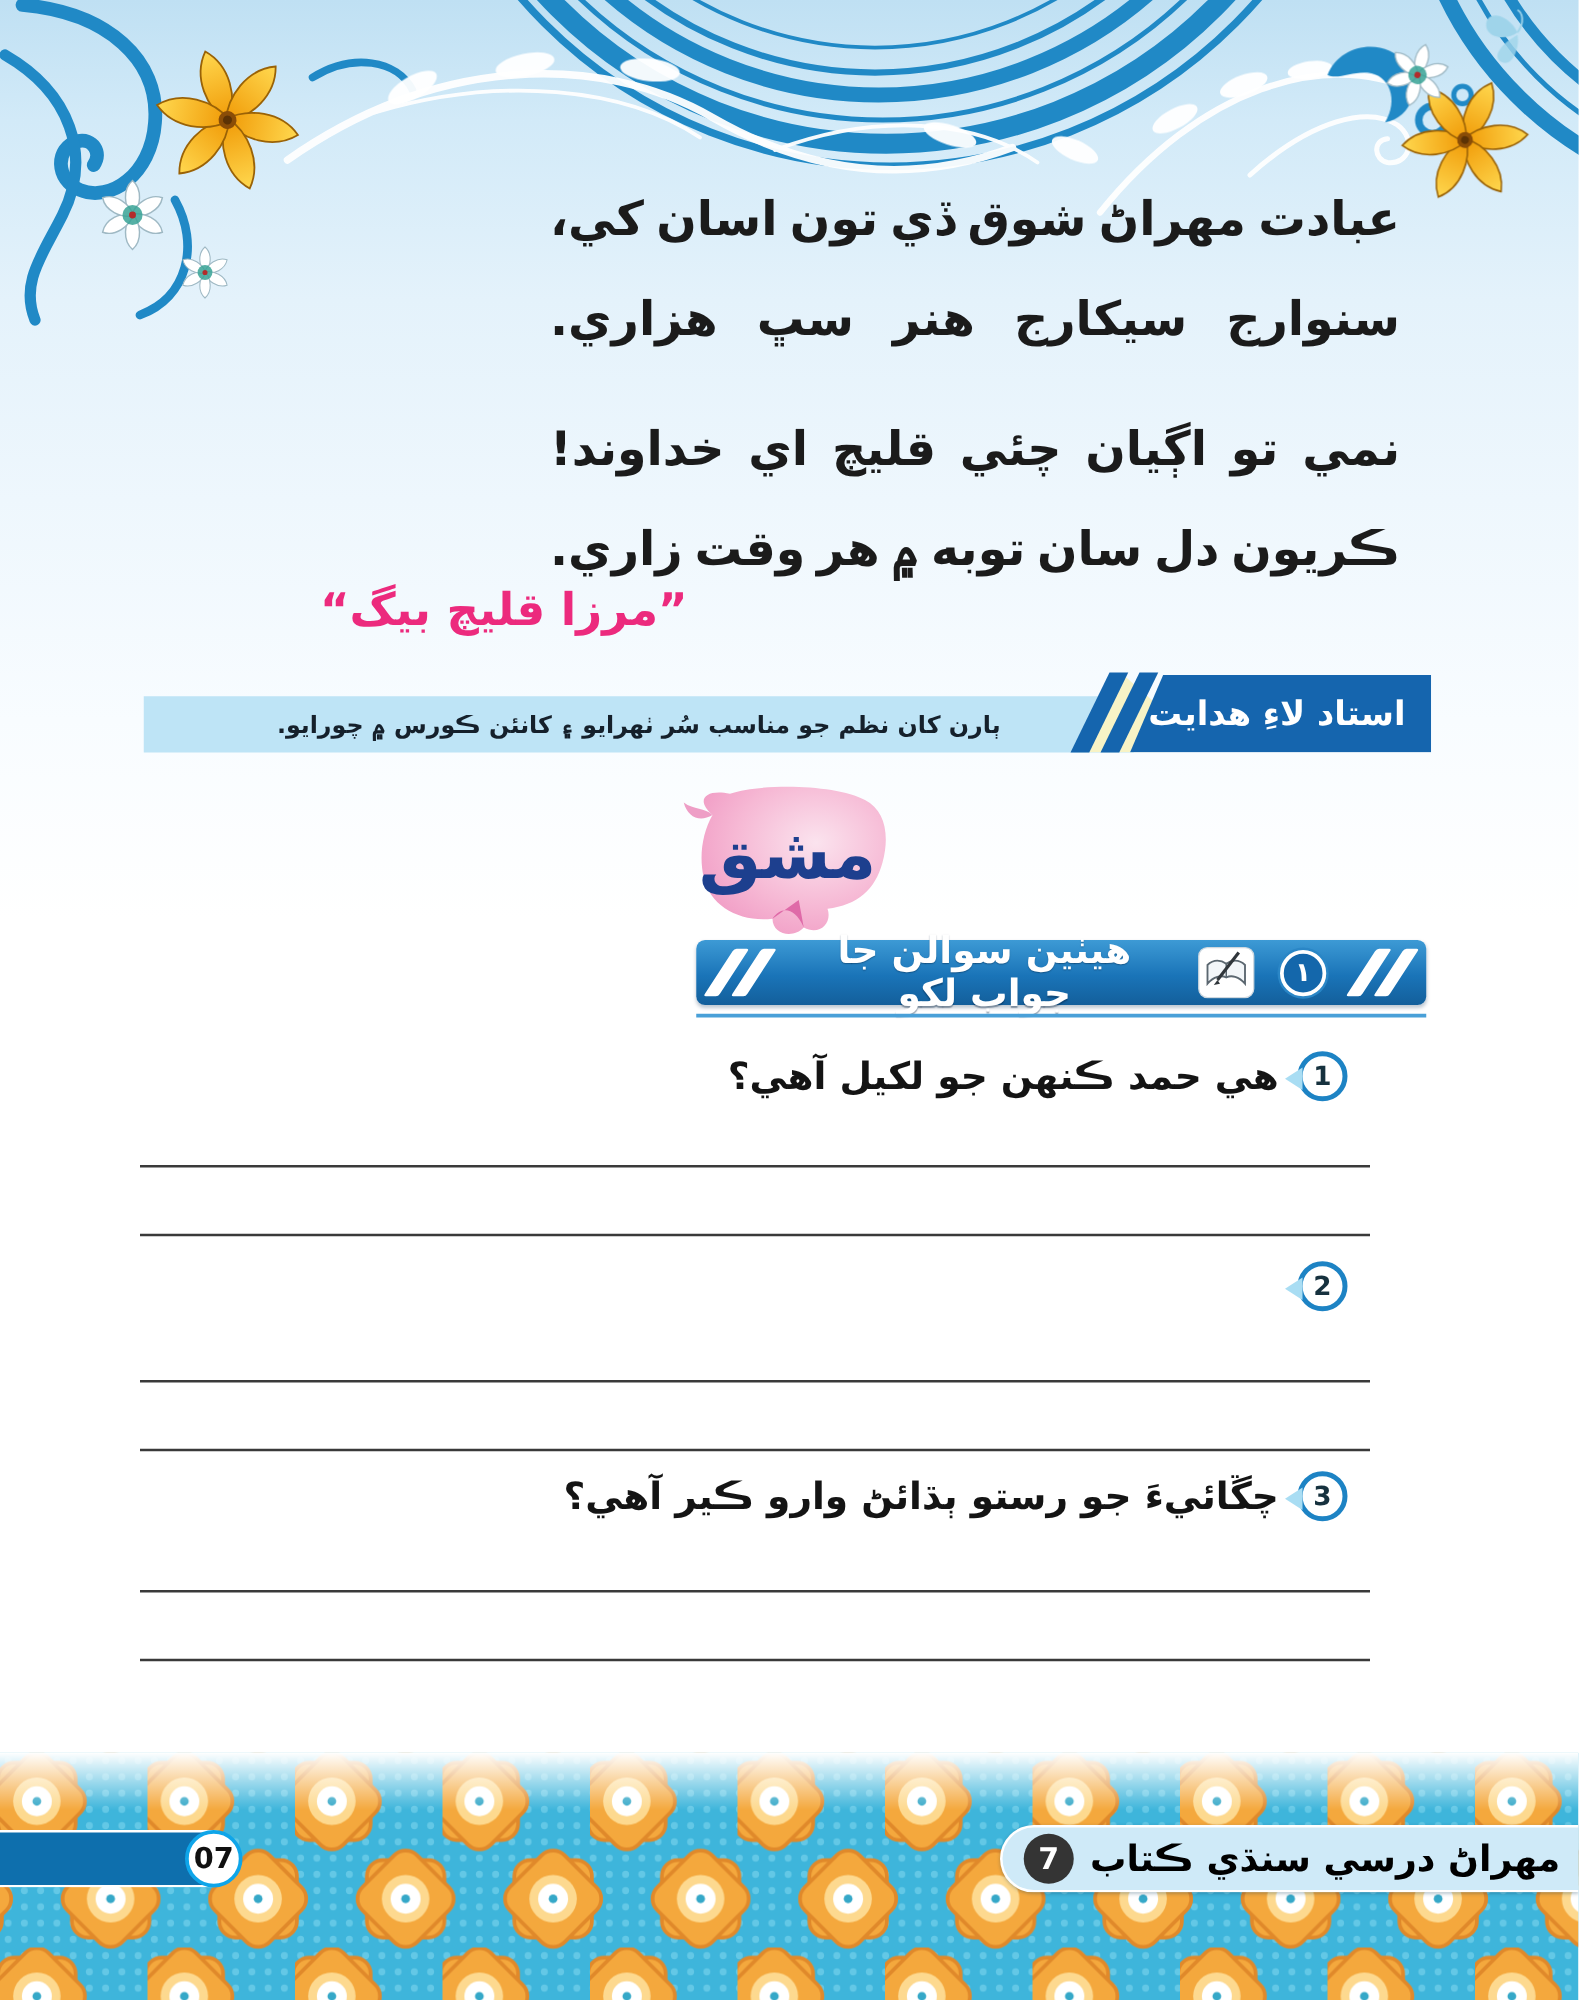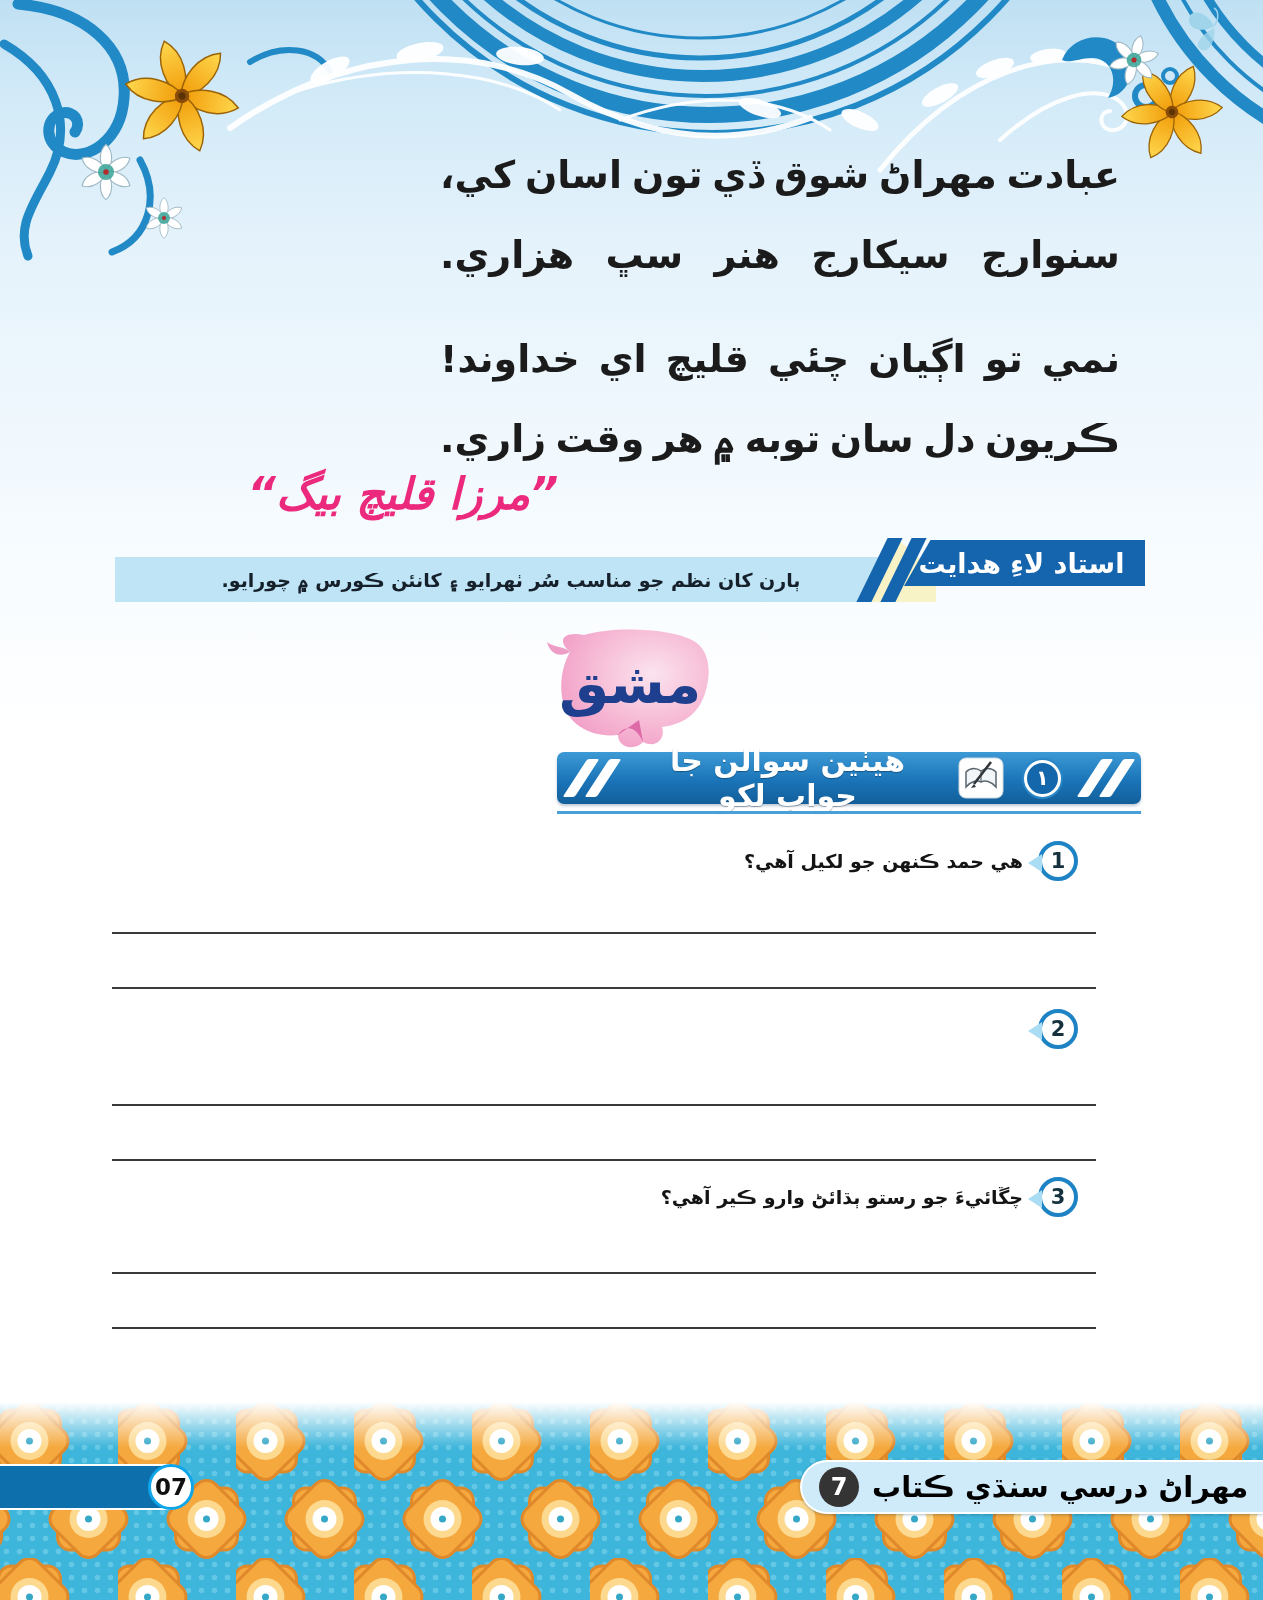--- a/index.html
+++ b/index.html
@@ -13,39 +13,39 @@
   
   .poem-line{
     position:absolute;right:143px;width:680px;direction:rtl;
     font-weight:700;font-size:38px;line-height:58px;color:#1b1b1b;
     text-align:justify;text-align-last:justify;white-space:nowrap;
     display:flex;justify-content:space-between;
   }
   .poem-line span{white-space:nowrap;}
   .poem-attrib{
     position:absolute;left:233px;top:468px;width:340px;direction:rtl;
-    text-align:center;font-weight:700;font-size:44px;color:#ec2a7d;font-style:italic;
+    text-align:center;font-weight:700;font-size:36px;color:#ec2a7d;
   }
   
   .tg-bar{
     position:absolute;left:115px;top:557px;width:792px;height:45px;
     background:#bee4f6;display:flex;align-items:center;justify-content:center;
   }
   .tg-text{direction:rtl;font-size:19px;font-weight:700;color:#15202b;}
   .tg-yellow{
     position:absolute;left:850px;top:541px;width:86px;height:61px;background:#f7f3c6;
     clip-path:polygon(14% 100%,58% 0,100% 52%,100% 100%);
   }
   .tg-slash{
     position:absolute;top:538px;width:15px;height:64px;background:#1565ae;transform:skewX(-26deg);
   }
   .tg-slash.s1{left:872px;}
   .tg-slash.s2{left:896px;}
   .tg-label{
-    position:absolute;left:904px;top:540px;width:241px;height:46px;background:#1565ae;
+    position:absolute;left:904px;top:540px;width:241px;height:62px;background:#1565ae;
     clip-path:polygon(0 100%,11% 0,100% 0,100% 100%);
     display:flex;align-items:center;justify-content:center;
     color:#fff;font-weight:700;font-size:27px;direction:rtl;padding-right:6px;box-sizing:border-box;
   }
   
   .ribbon-wrap{position:absolute;left:540px;top:628px;width:180px;height:126px;}
   .ribbon-label{
     position:absolute;left:540px;top:640px;width:180px;height:86px;
     display:flex;align-items:center;justify-content:center;
     color:#1d3f8e;font-weight:700;font-size:56px;direction:rtl;
@@ -81,21 +81,21 @@
   .q-badge{
     width:40px;height:40px;border-radius:50%;background:#fff;border:4px solid #1d83c4;
     display:flex;align-items:center;justify-content:center;box-sizing:border-box;
     color:#16313e;font-weight:700;font-size:21px;position:relative;flex:0 0 auto;
   }
   .q-badge::before{
     content:"";position:absolute;left:-14px;top:9px;
     border-top:9px solid transparent;border-bottom:9px solid transparent;
     border-right:14px solid #a9ddf3;
   }
-  .q-text{font-weight:700;font-size:19px;color:#141414;white-space:nowrap;}
+  .q-text{font-weight:700;font-size:30px;color:#141414;white-space:nowrap;}
   .ans-line{position:absolute;left:112px;width:984px;height:0;border-top:2px solid #3a3a3a;}
   
   .footer{position:absolute;left:0;top:1402px;width:1263px;height:198px;overflow:hidden;}
   .footer-fade{position:absolute;left:0;top:0;width:100%;height:46px;
     background:linear-gradient(180deg,#ffffff 0%,rgba(255,255,255,0) 100%);}
   .pgnum-pill{
     position:absolute;left:0;top:62px;width:192px;height:46px;background:#0e6fad;
     border:2px solid #fff;border-left:none;border-radius:0 25px 25px 0;box-sizing:border-box;
     display:flex;align-items:center;justify-content:flex-end;
   }

